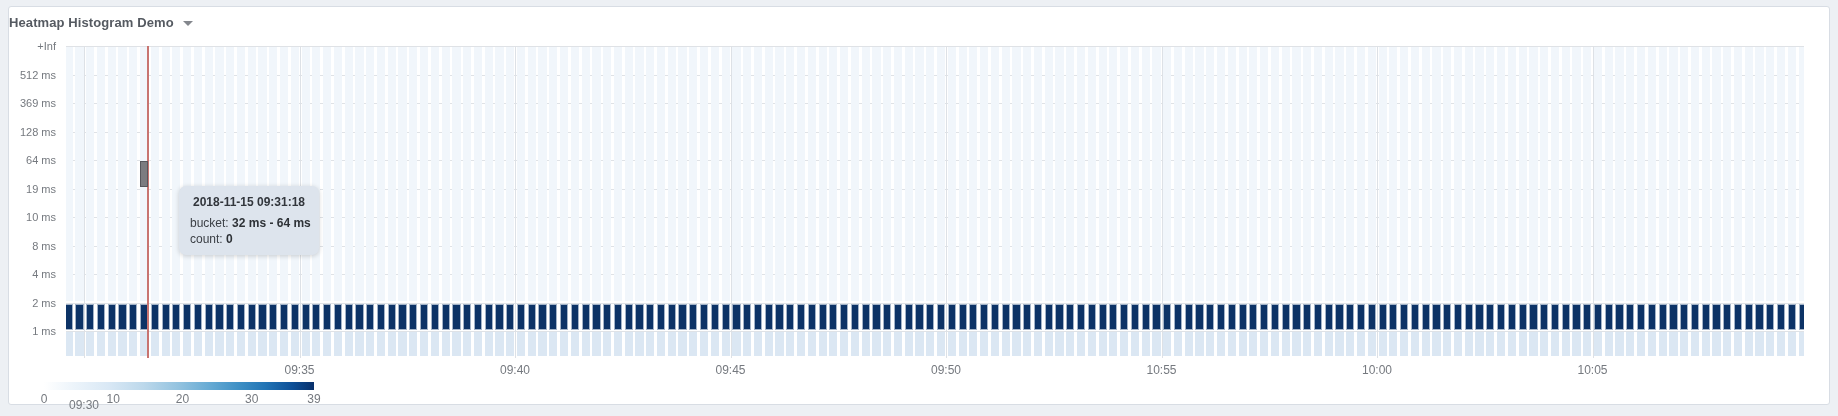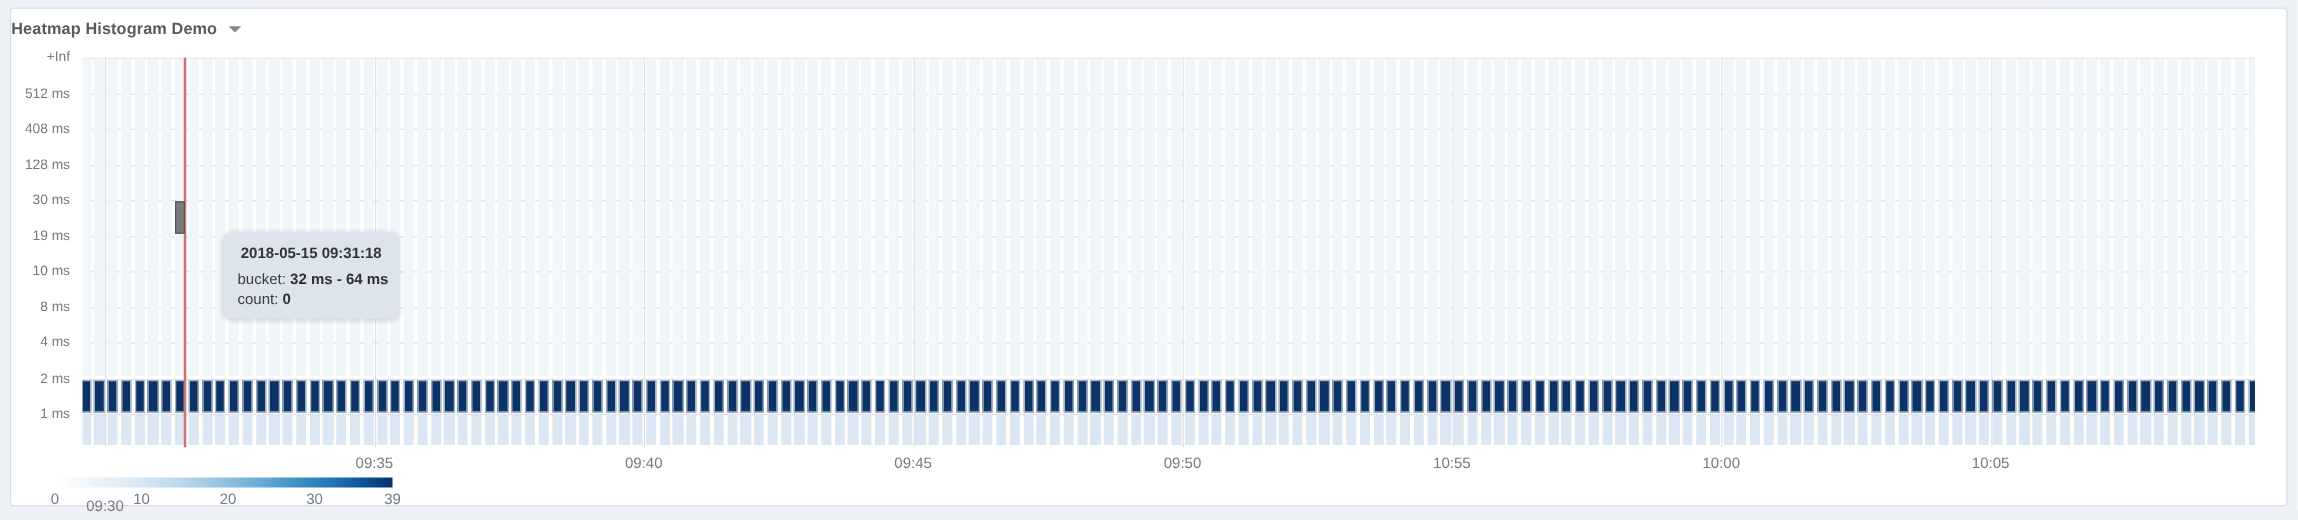--- a/index.html
+++ b/index.html
@@ -35,23 +35,23 @@
 <div class="panel">
 
   <div class="panel-header">
     <span class="panel-title">Heatmap Histogram Demo</span>
     <span class="caret"></span>
   </div>
 
   <div id="yaxis">
       <div class="yaxis-label" style="top: 33px; right: 1773px;">+Inf</div>
       <div class="yaxis-label" style="top: 61.5px; right: 1773px;">512 ms</div>
-      <div class="yaxis-label" style="top: 90px; right: 1773px;">408 ms</div>
+      <div class="yaxis-label" style="top: 90px; right: 1773px;">369 ms</div>
       <div class="yaxis-label" style="top: 118.5px; right: 1773px;">128 ms</div>
-      <div class="yaxis-label" style="top: 147px; right: 1773px;">30 ms</div>
+      <div class="yaxis-label" style="top: 147px; right: 1773px;">64 ms</div>
       <div class="yaxis-label" style="top: 175.5px; right: 1773px;">19 ms</div>
       <div class="yaxis-label" style="top: 204px; right: 1773px;">10 ms</div>
       <div class="yaxis-label" style="top: 232.5px; right: 1773px;">8 ms</div>
       <div class="yaxis-label" style="top: 261px; right: 1773px;">4 ms</div>
       <div class="yaxis-label" style="top: 289.5px; right: 1773px;">2 ms</div>
       <div class="yaxis-label" style="top: 318px; right: 1773px;">1 ms</div>
     </div>
 
   <div class="plot" id="plot">
       <div class="gridline-h" style="top: 0px;"></div>
@@ -578,18 +578,18 @@
   <div id="legend">
     <div class="legend-bar"></div>
   <div class="legend-tick" style="left: 15px;">0</div>
       <div class="legend-tick" style="left: 84.2308px;">10</div>
       <div class="legend-tick" style="left: 153.462px;">20</div>
       <div class="legend-tick" style="left: 222.692px;">30</div>
       <div class="legend-tick" style="left: 285px;">39</div>
     </div>
 
   <div class="tooltip">
-    <div class="tooltip-time">2018-05-15 09:31:18</div>
+    <div class="tooltip-time">2018-11-15 09:31:18</div>
     <div class="tooltip-line"><span>bucket:</span> <b>32 ms - 64 ms</b></div>
     <div class="tooltip-line"><span>count:</span> <b>0</b></div>
   </div>
 
 </div>
 
 </body></html>

